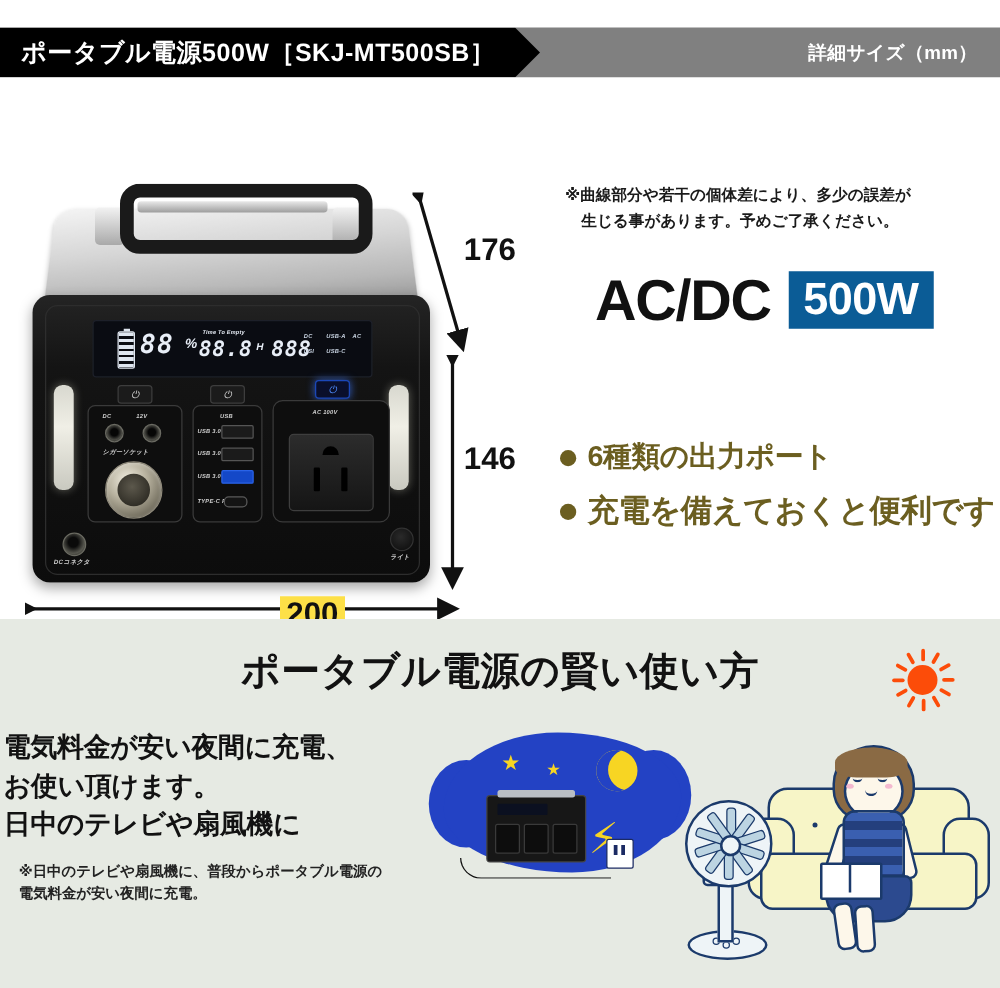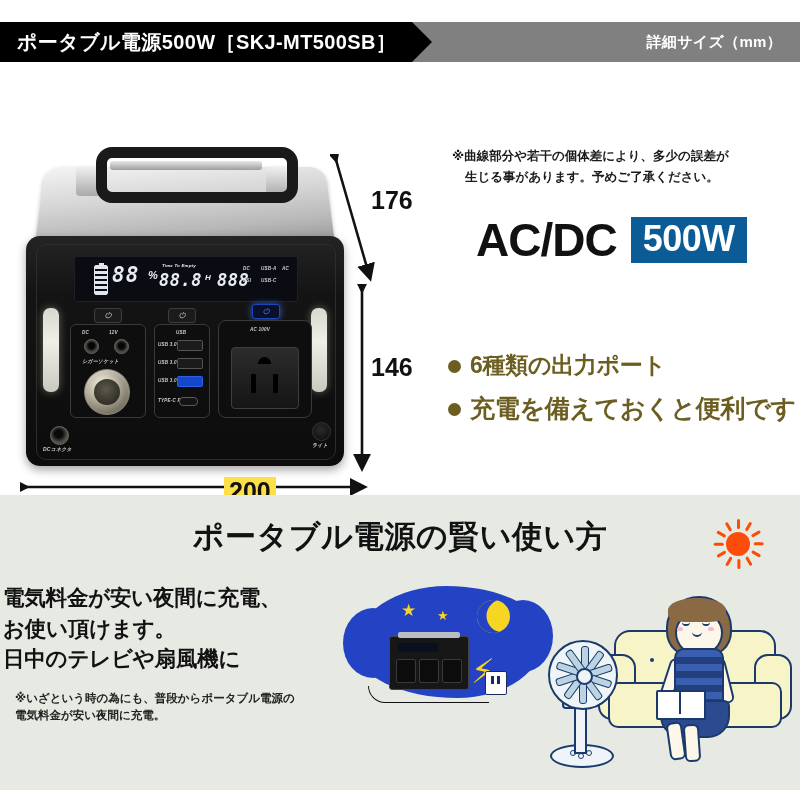--- a/index.html
+++ b/index.html
@@ -416,21 +416,21 @@
   </div>
 
   <div class="bottom">
     <div class="bottom-title">ポータブル電源の賢い使い方</div>
 
     <div class="bottom-body">
       <div class="bb-line">電気料金が安い夜間に充電、</div>
       <div class="bb-line">お使い頂けます。</div>
       <div class="bb-line">日中のテレビや扇風機に</div>
       <div class="bb-note">
-        <span>※いざという時の為にも、普段からポータブル電源の</span>
+        <span>※日中のテレビや扇風機に、普段からポータブル電源の</span>
         <span>電気料金が安い夜間に充電。</span>
       </div>
     </div>
   </div>
 
   <div class="night">
     <div class="night-blob2"></div>
     <div class="night-blob3"></div>
     <div class="night-blob"></div>
     <div class="moon"></div>

